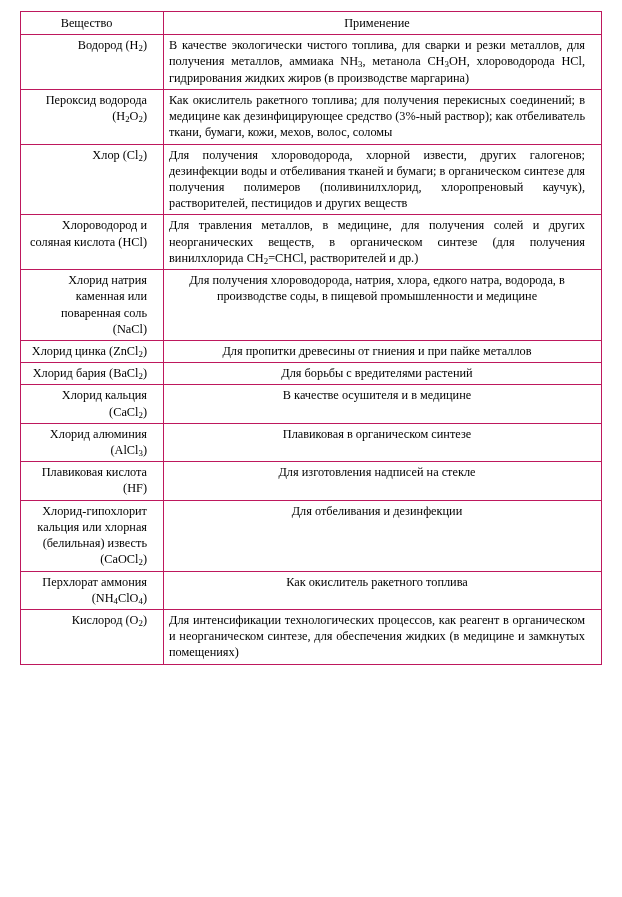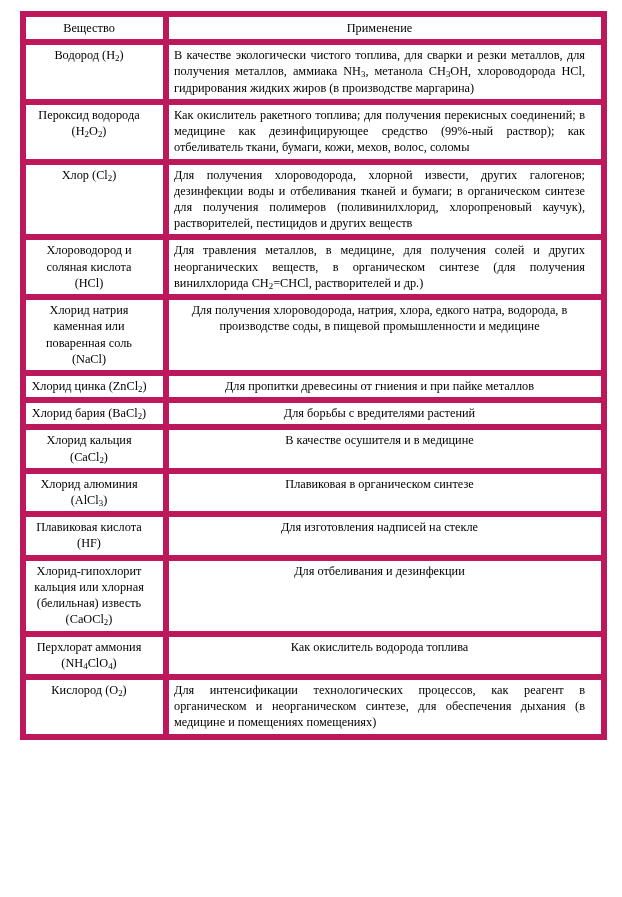--- a/index.html
+++ b/index.html
@@ -26,32 +26,32 @@
     border-collapse: collapse;
     table-layout: fixed;
     font-size: 12.3px;
     line-height: 1.32;
   }
   table.substances-table col.col-name { width: 143px; }
   table.substances-table col.col-use  { width: 438px; }
 
   table.substances-table th,
   table.substances-table td {
-    border: 6px solid #be185d;
+    border: 1px solid #be185d;
     vertical-align: top;
     padding: 2px 16px 3px 5px;
   }
   table.substances-table thead th {
     text-align: center;
     font-weight: normal;
     padding-top: 3px;
     padding-bottom: 3px;
   }
   td.cell-name {
-    text-align: center;
+    text-align: right;
     hyphens: none;
   }
   td.cell-use {
     text-align: justify;
     text-justify: inter-word;
     hyphens: none;
   }
   td.cell-use.noju {
     text-align: center;
   }
@@ -76,21 +76,21 @@
         <th>Применение</th>
       </tr>
     </thead>
     <tbody id="table-body">
         <tr>
           <td class="cell-name">Водород (H<sub>2</sub>)</td>
           <td class="cell-use">В качестве экологически чистого топлива, для сварки и резки металлов, для получения металлов, аммиака NH<sub>3</sub>, метанола CH<sub>3</sub>OH, хлороводорода HCl, гидрирования жидких жиров (в производстве маргарина)</td>
         </tr>
         <tr>
           <td class="cell-name">Пероксид водорода (H<sub>2</sub>O<sub>2</sub>)</td>
-          <td class="cell-use">Как окислитель ракетного топлива; для получения перекисных соединений; в медицине как дезинфицирующее средство (99%-ный раствор); как отбеливатель ткани, бумаги, кожи, мехов, волос, соломы</td>
+          <td class="cell-use">Как окислитель ракетного топлива; для получения перекисных соединений; в медицине как дезинфицирующее средство (3%-ный раствор); как отбеливатель ткани, бумаги, кожи, мехов, волос, соломы</td>
         </tr>
         <tr>
           <td class="cell-name">Хлор (Cl<sub>2</sub>)</td>
           <td class="cell-use">Для получения хлороводорода, хлорной извести, других галогенов; дезинфекции воды и отбеливания тканей и бумаги; в органическом синтезе для получения полимеров (поливинилхлорид, хлоропреновый каучук), растворителей, пестицидов и других веществ</td>
         </tr>
         <tr>
           <td class="cell-name">Хлороводород и соляная кислота (HCl)</td>
           <td class="cell-use">Для травления металлов, в медицине, для получения солей и других неорганических веществ, в органическом синтезе (для получения винилхлорида CH<sub>2</sub>=CHCl, растворителей и др.)</td>
         </tr>
         <tr>
@@ -116,21 +116,21 @@
         <tr>
           <td class="cell-name">Плавиковая кислота (HF)</td>
           <td class="cell-use noju">Для изготовления надписей на стекле</td>
         </tr>
         <tr>
           <td class="cell-name">Хлорид-гипохлорит кальция или хлорная (белильная) известь (CaOCl<sub>2</sub>)</td>
           <td class="cell-use noju">Для отбеливания и дезинфекции</td>
         </tr>
         <tr>
           <td class="cell-name">Перхлорат аммония (NH<sub>4</sub>ClO<sub>4</sub>)</td>
-          <td class="cell-use noju">Как окислитель водорода топлива</td>
+          <td class="cell-use noju">Как окислитель ракетного топлива</td>
         </tr>
         <tr>
           <td class="cell-name">Кислород (O<sub>2</sub>)</td>
-          <td class="cell-use">Для интенсификации технологических процессов, как реагент в органическом и неорганическом синтезе, для обеспечения дыхания (в медицине и помещениях помещениях)</td>
+          <td class="cell-use">Для интенсификации технологических процессов, как реагент в органическом и неорганическом синтезе, для обеспечения жидких (в медицине и замкнутых помещениях)</td>
         </tr>
       </tbody>
   </table>
 </div>
 
 </body></html>

